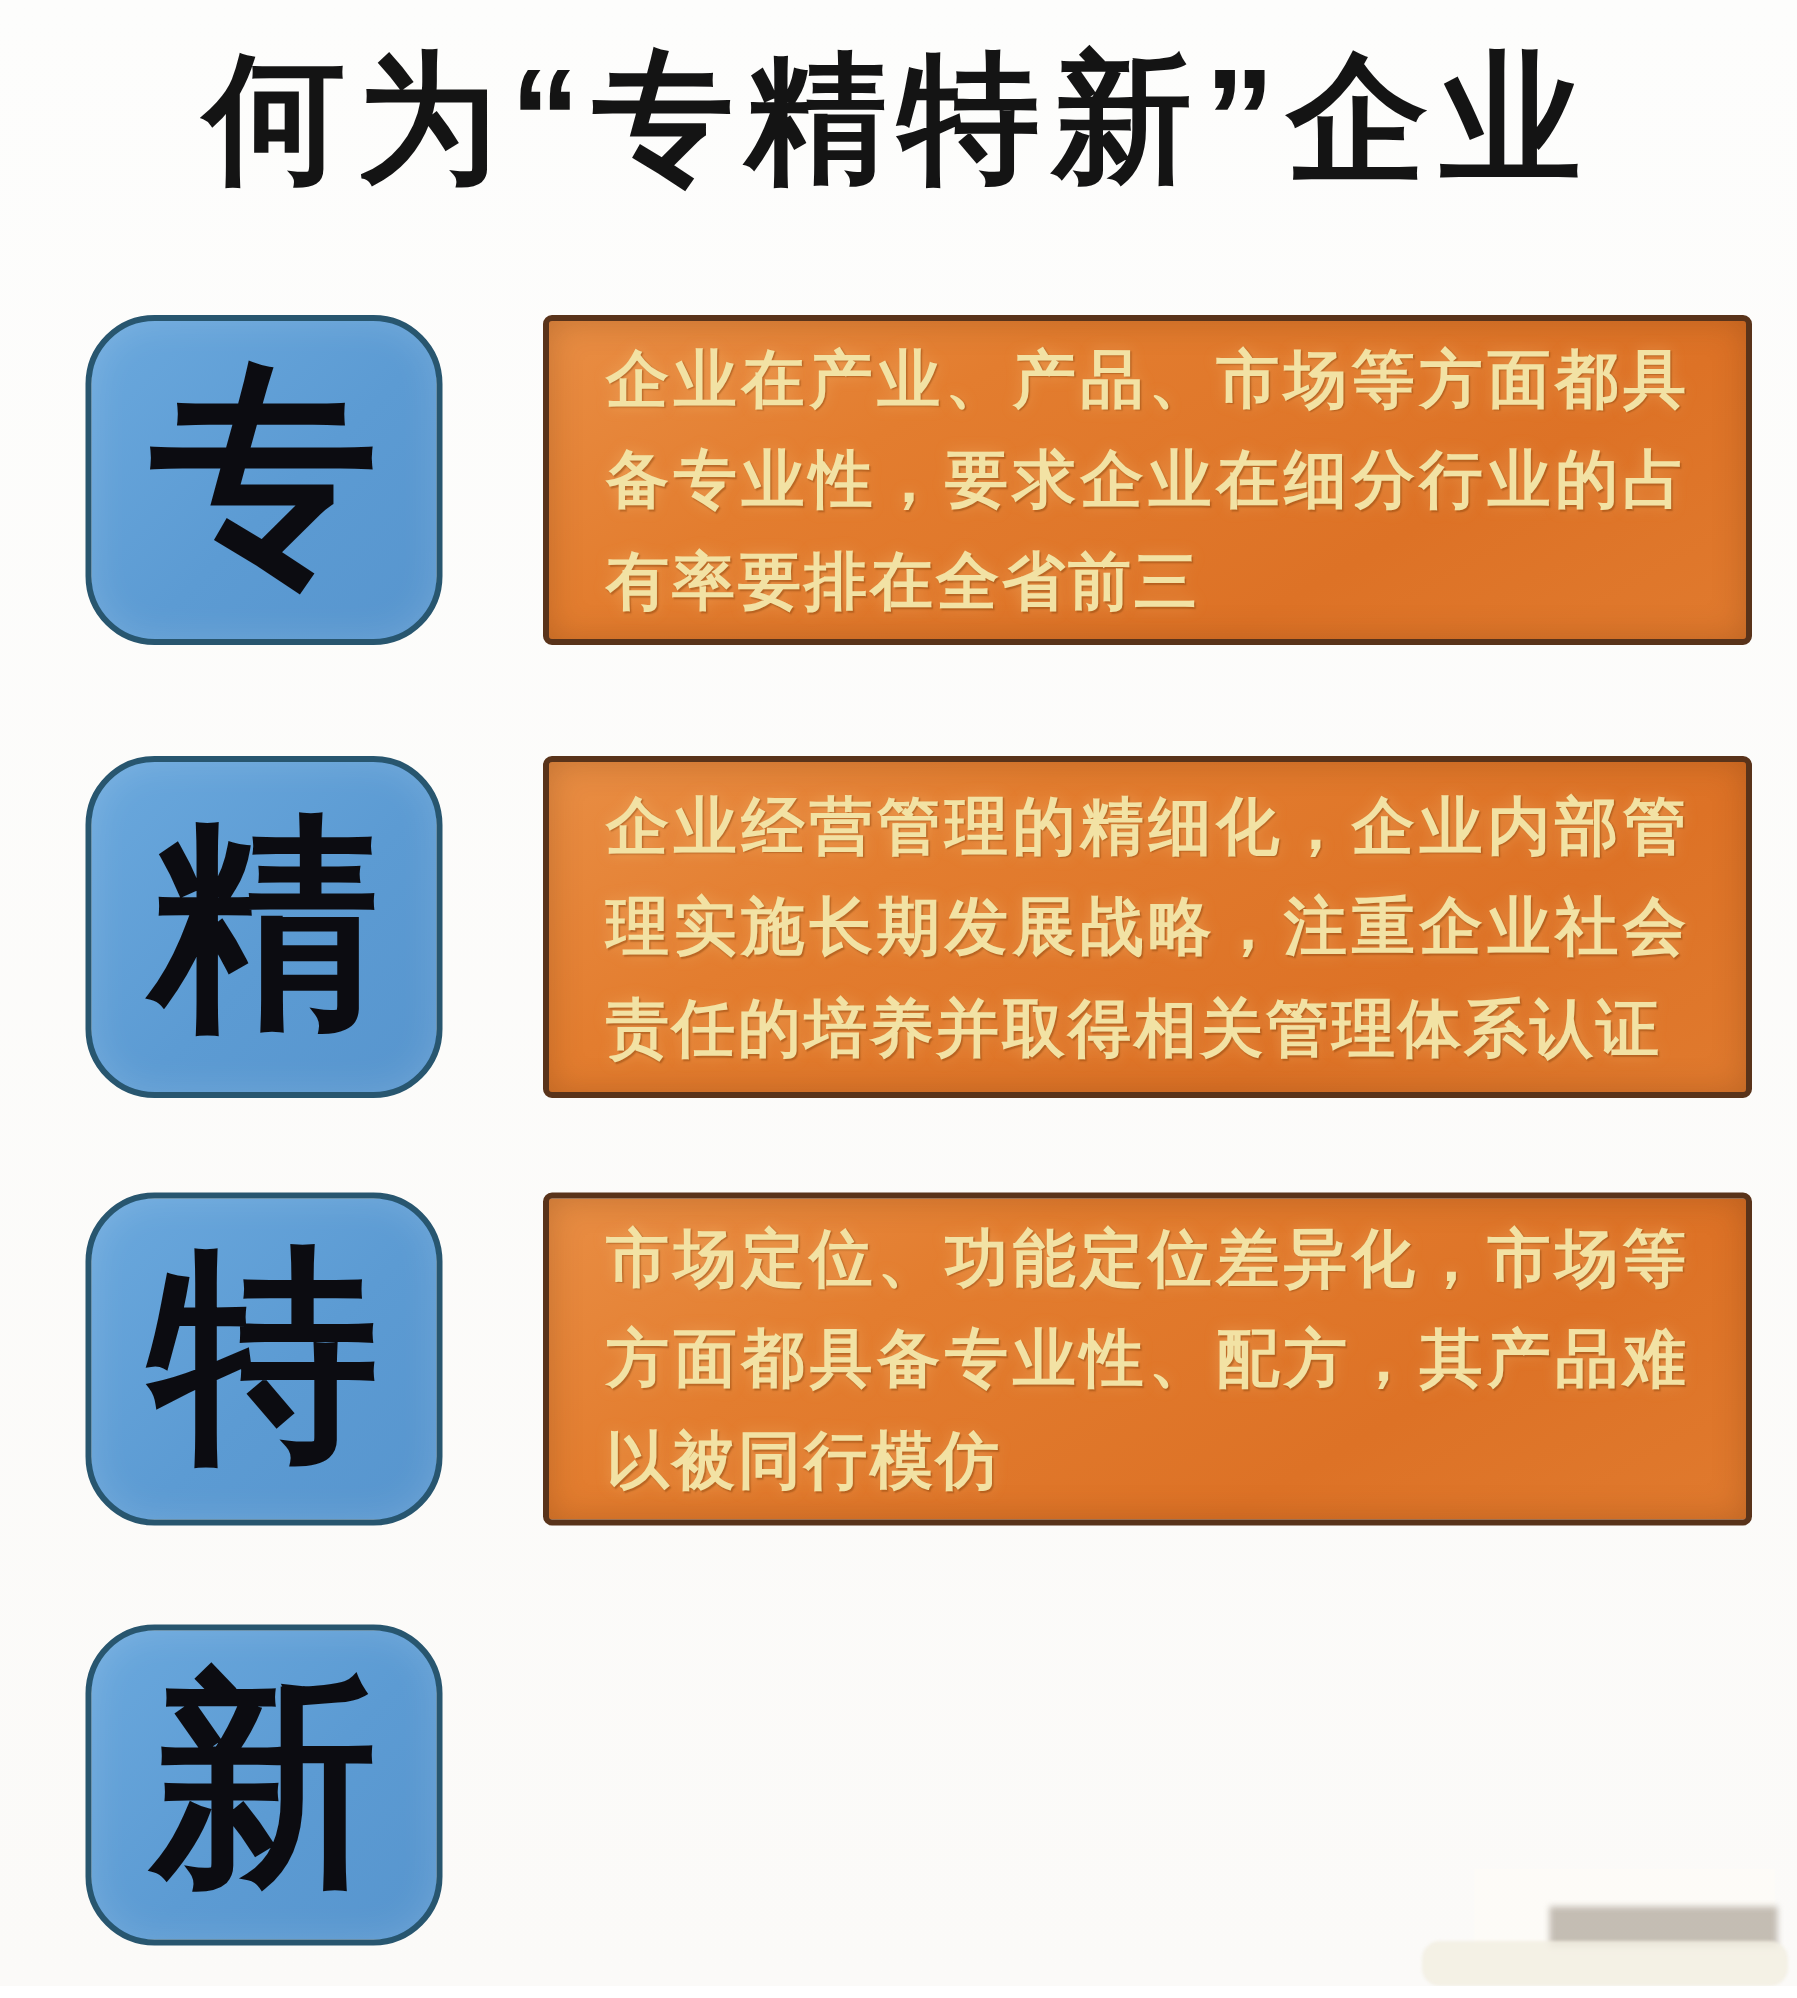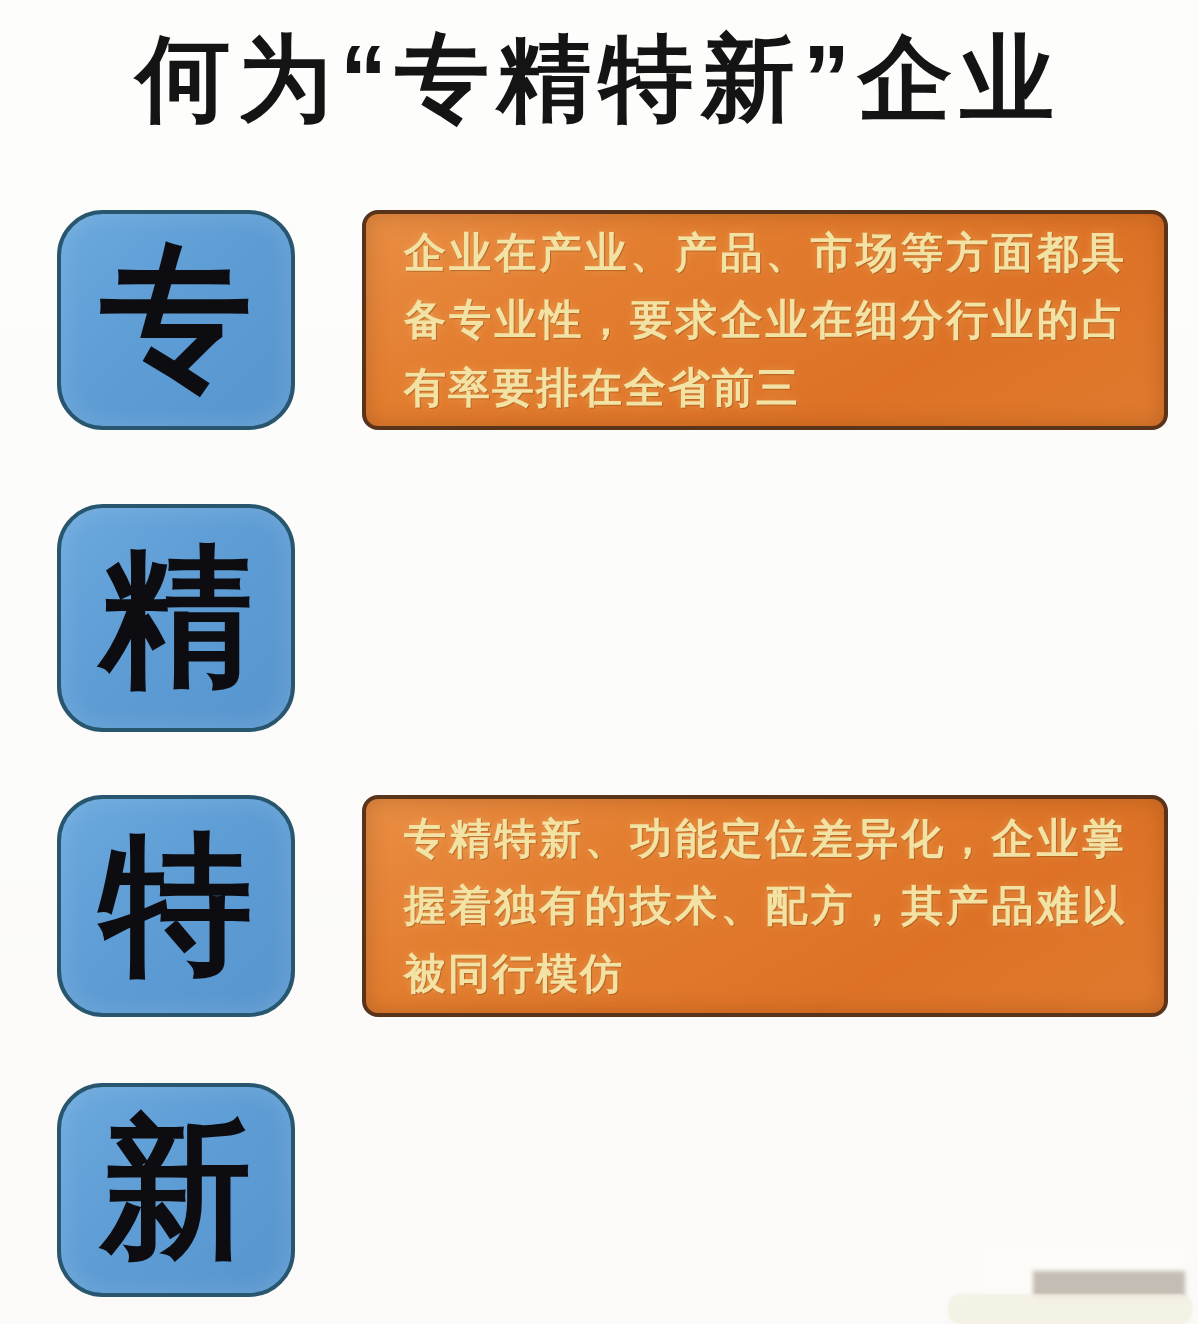--- a/index.html
+++ b/index.html
@@ -57,21 +57,21 @@
   }
   .panel {
     position: absolute;
     left: 362px;
     top: 0;
     width: 806px;
     height: 100%;
     box-sizing: border-box;
     background: linear-gradient(150deg, #e98e44 0%, #e37d2f 30%, #dd7226 70%, #e07a2e 100%);
     border: 4px solid #59331a;
-    border-radius: 16px;
+    border-radius: 6px;
     box-shadow: inset 0 0 22px rgba(96,48,10,0.28);
     display: flex;
     align-items: center;
     padding: 18px 38px;
   }
   .panel-text {
     color: #f2e2a4;
     font-weight: 700;
     font-size: 42px;
     line-height: 1.6;
@@ -126,28 +126,31 @@
     </div>
     <div class="panel">
       <div class="panel-text">企业在产业、产品、市场等方面都具备专业性，要求企业在细分行业的占有率要排在全省前三</div>
     </div>
   </div>
 
   <div class="row row-2">
     <div class="badge">
       <span class="badge-char">精</span>
     </div>
+    <div class="panel">
+      <div class="panel-text">企业经营管理的精细化，企业内部管理实施长期发展战略，注重企业社会责任的培养并取得相关管理体系认证</div>
+    </div>
   </div>
 
   <div class="row row-3">
     <div class="badge">
       <span class="badge-char">特</span>
     </div>
     <div class="panel">
-      <div class="panel-text">专精特新、功能定位差异化，企业掌握着独有的技术、配方，其产品难以被同行模仿</div>
+      <div class="panel-text">市场定位、功能定位差异化，市场等方面都具备专业性、配方，其产品难以被同行模仿</div>
     </div>
   </div>
 
   <div class="row row-4">
     <div class="badge">
       <span class="badge-char">新</span>
     </div>
   </div>
 
   <div class="artifact-white"></div>

